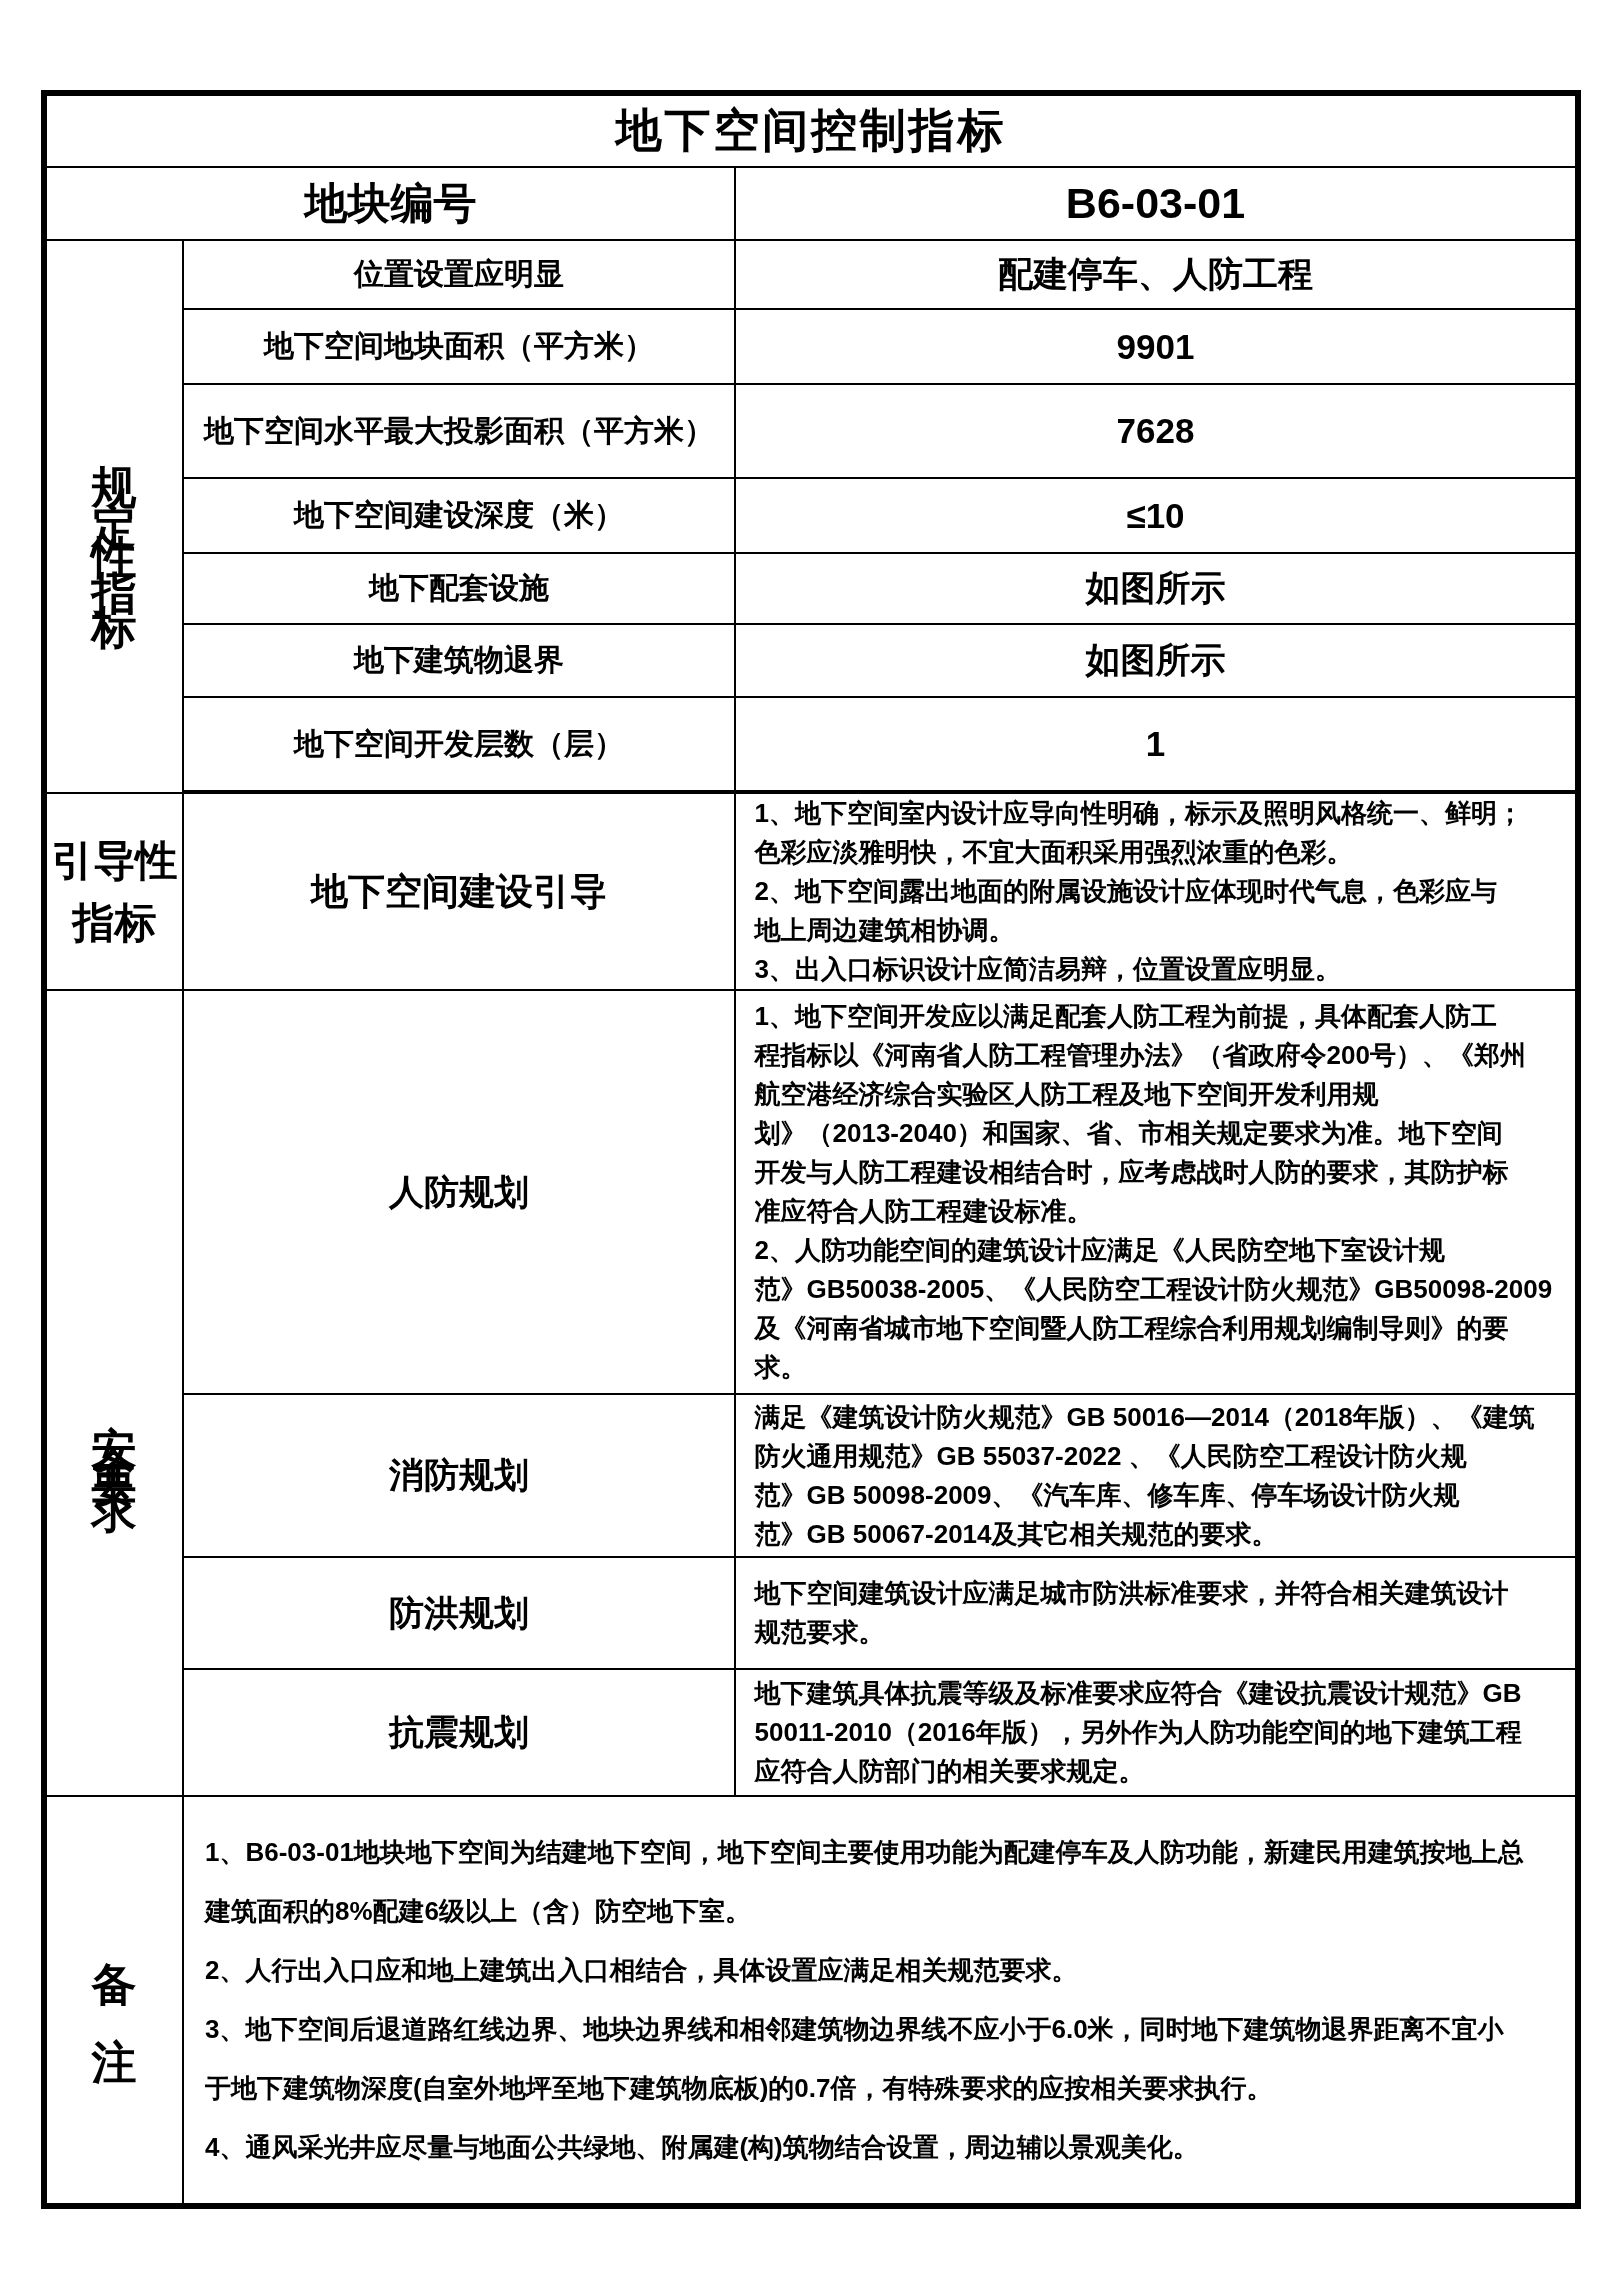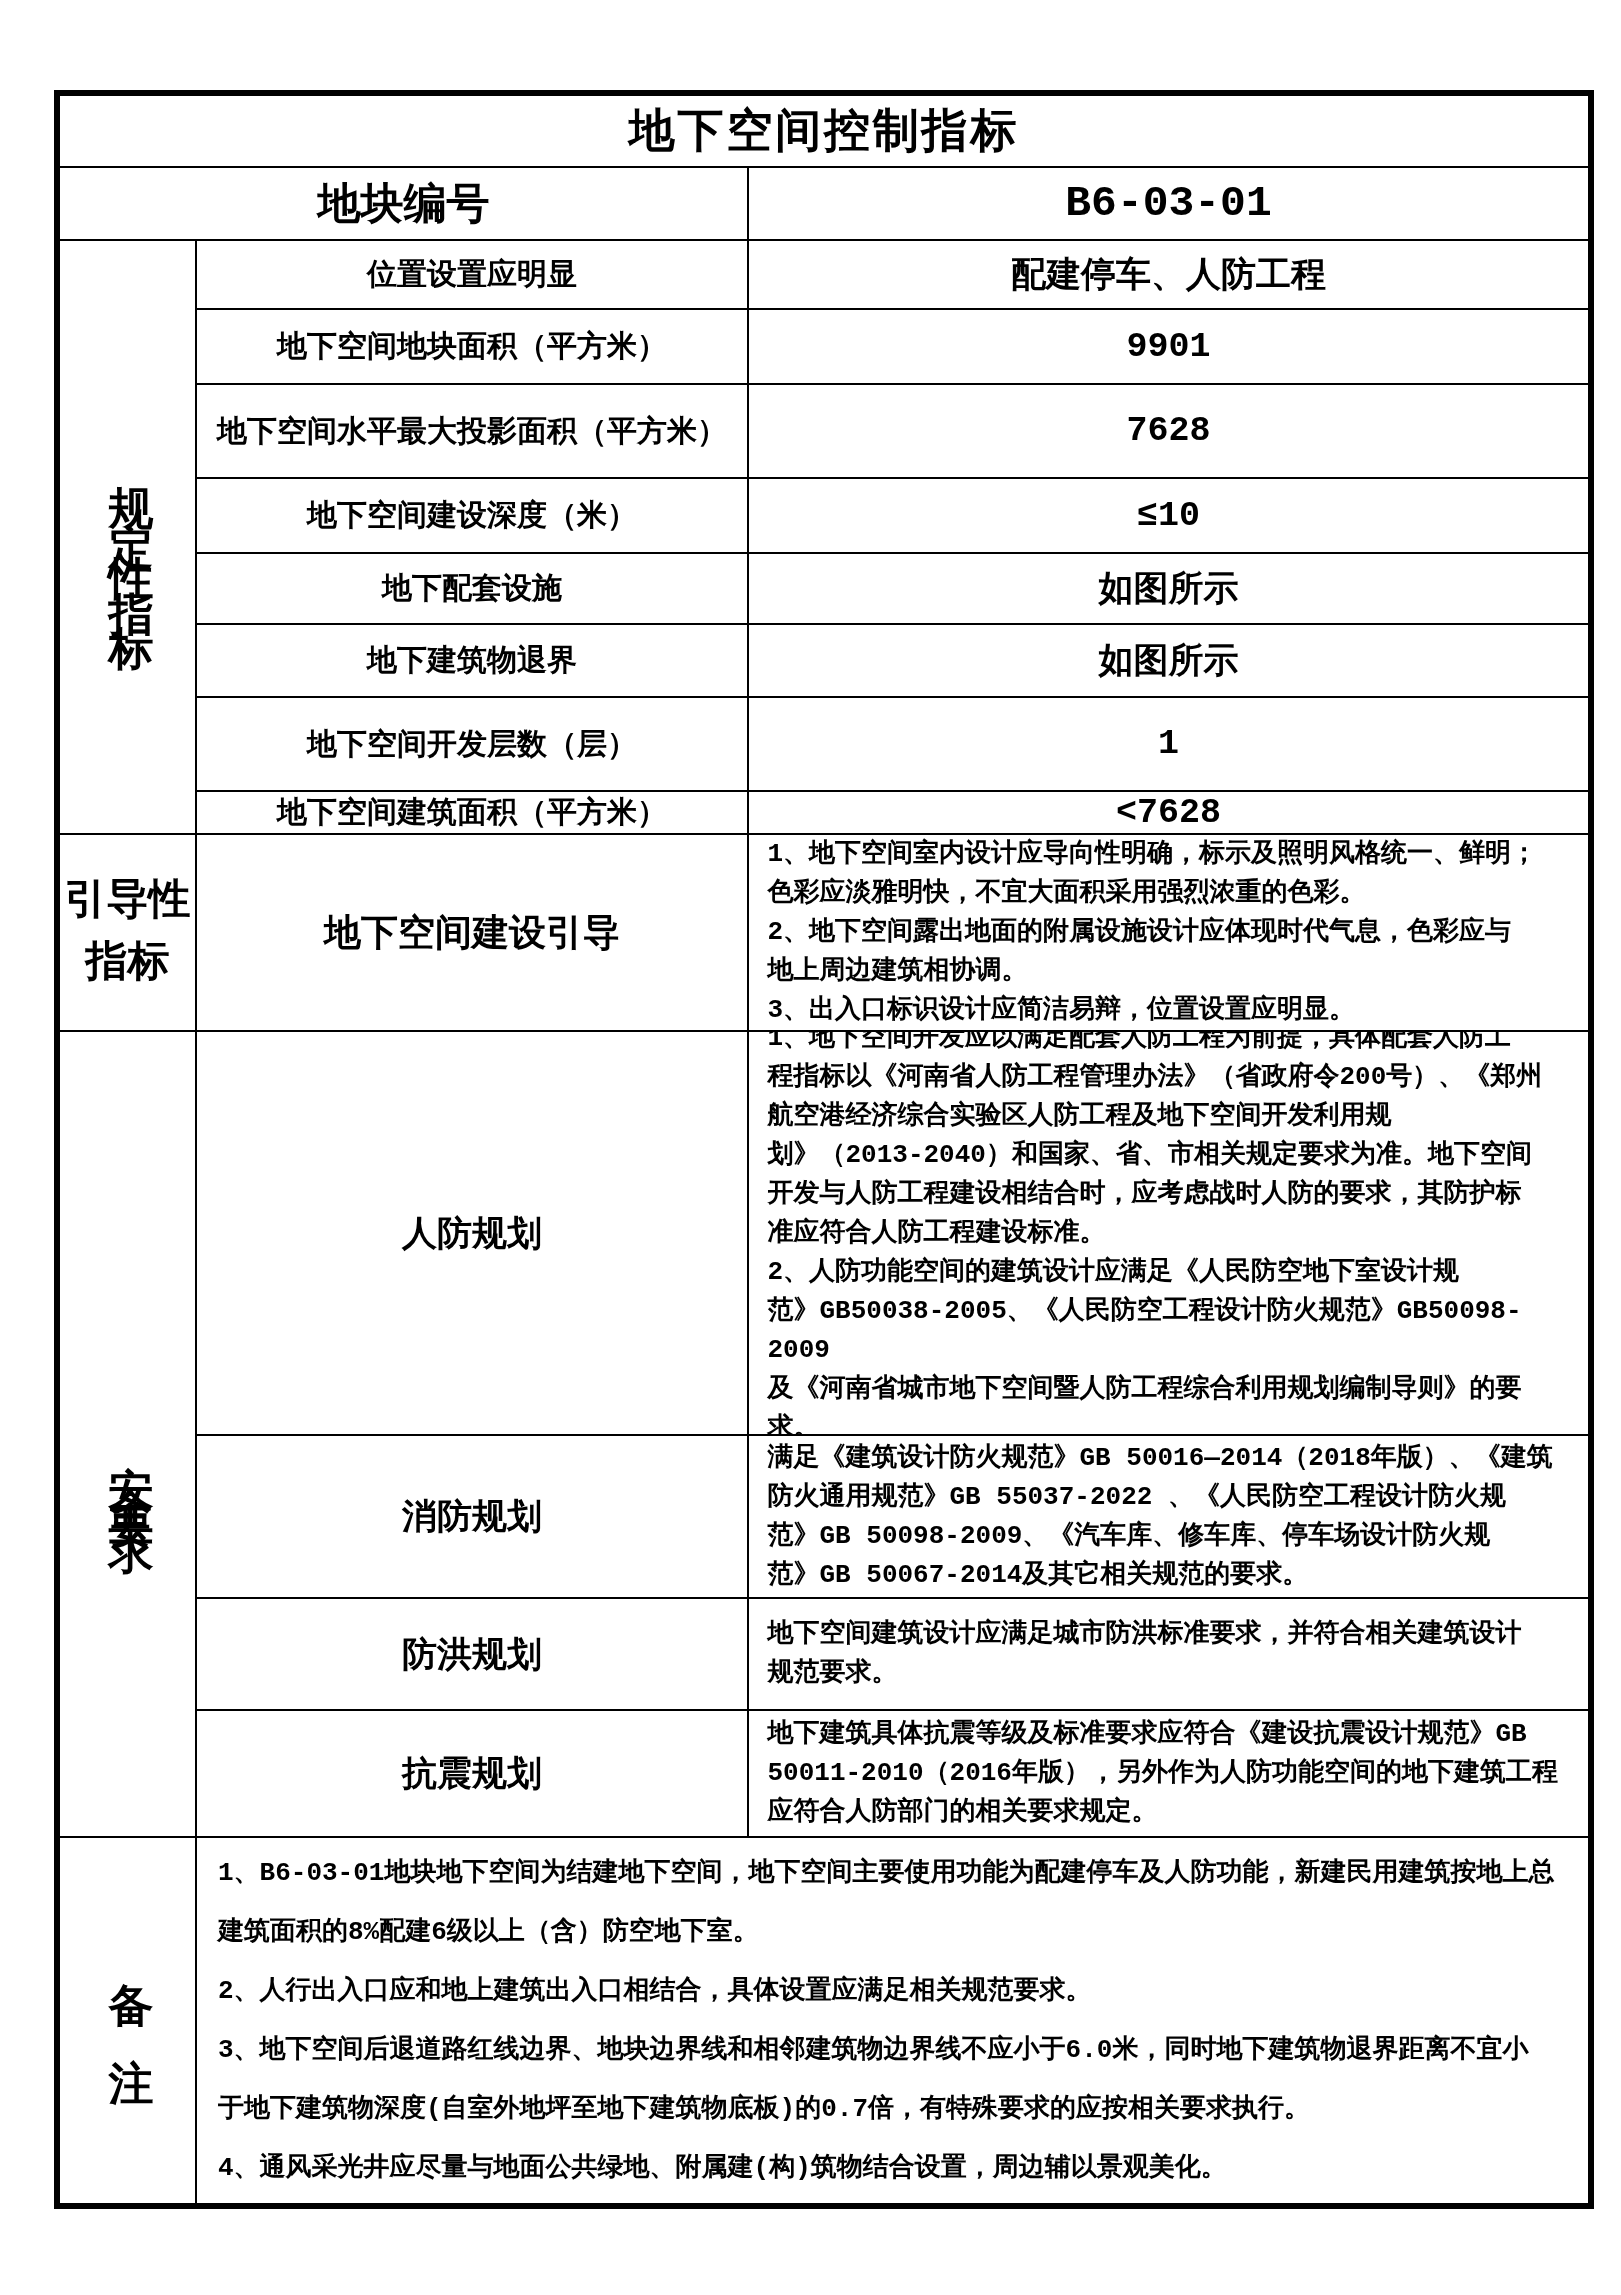--- a/index.html
+++ b/index.html
@@ -2,22 +2,22 @@
 <html style="font-size:7.4px"><head>
 <meta charset="utf-8">
 <style>
   * { margin:0; padding:0; box-sizing:border-box; }
   html,body { background:#ffffff; }
   .page {
     position:relative; width:1621px; height:2295px; background:#fff;
     font-family:"Liberation Sans", sans-serif; color:#000;
   }
   .ctable {
-    position:absolute; left:54px; top:90px; width:1540px; height:2119px;
-    border:6.5px solid #000; display:flex; flex-direction:column; background:#fff;font-family:Liberation Mono, monospace;
+    position:absolute; left:41px; top:90px; width:1540px; height:2119px;
+    border:6.5px solid #000; display:flex; flex-direction:column; background:#fff;
   }
   .hrow { display:flex; flex-direction:row; border-bottom:2.8px solid #000; flex:0 0 auto; }
   .hrow.last { border-bottom:none; }
   .cell { display:flex; align-items:center; justify-content:center; overflow:hidden; }
   .br { border-right:2.8px solid #000; }
 
   
   .r-title   { height:72px; }
   .r-dikuai  { height:73px; }
   .r-guide   { height:197px; }
@@ -111,24 +111,20 @@
           <div class="cell colB br spec-label">地下配套设施</div>
           <div class="cell colC spec-value">如图所示</div>
         </div>
         <div class="subrow h159">
           <div class="cell colB br spec-label">地下建筑物退界</div>
           <div class="cell colC spec-value">如图所示</div>
         </div>
         <div class="subrow h157">
           <div class="cell colB br spec-label">地下空间开发层数（层）</div>
           <div class="cell colC spec-value">1</div>
-        </div>
-        <div class="subrow fill">
-          <div class="cell colB br spec-label">地下空间建筑面积（平方米）</div>
-          <div class="cell colC spec-value">&lt;7628</div>
         </div>
       </div>
     </div>
 
     <div class="hrow r-guide">
       <div class="cell colA br">
         <div class="guide-label">引导性
 指标</div>
       </div>
       <div class="cell colB br mid-label">地下空间建设引导</div>

